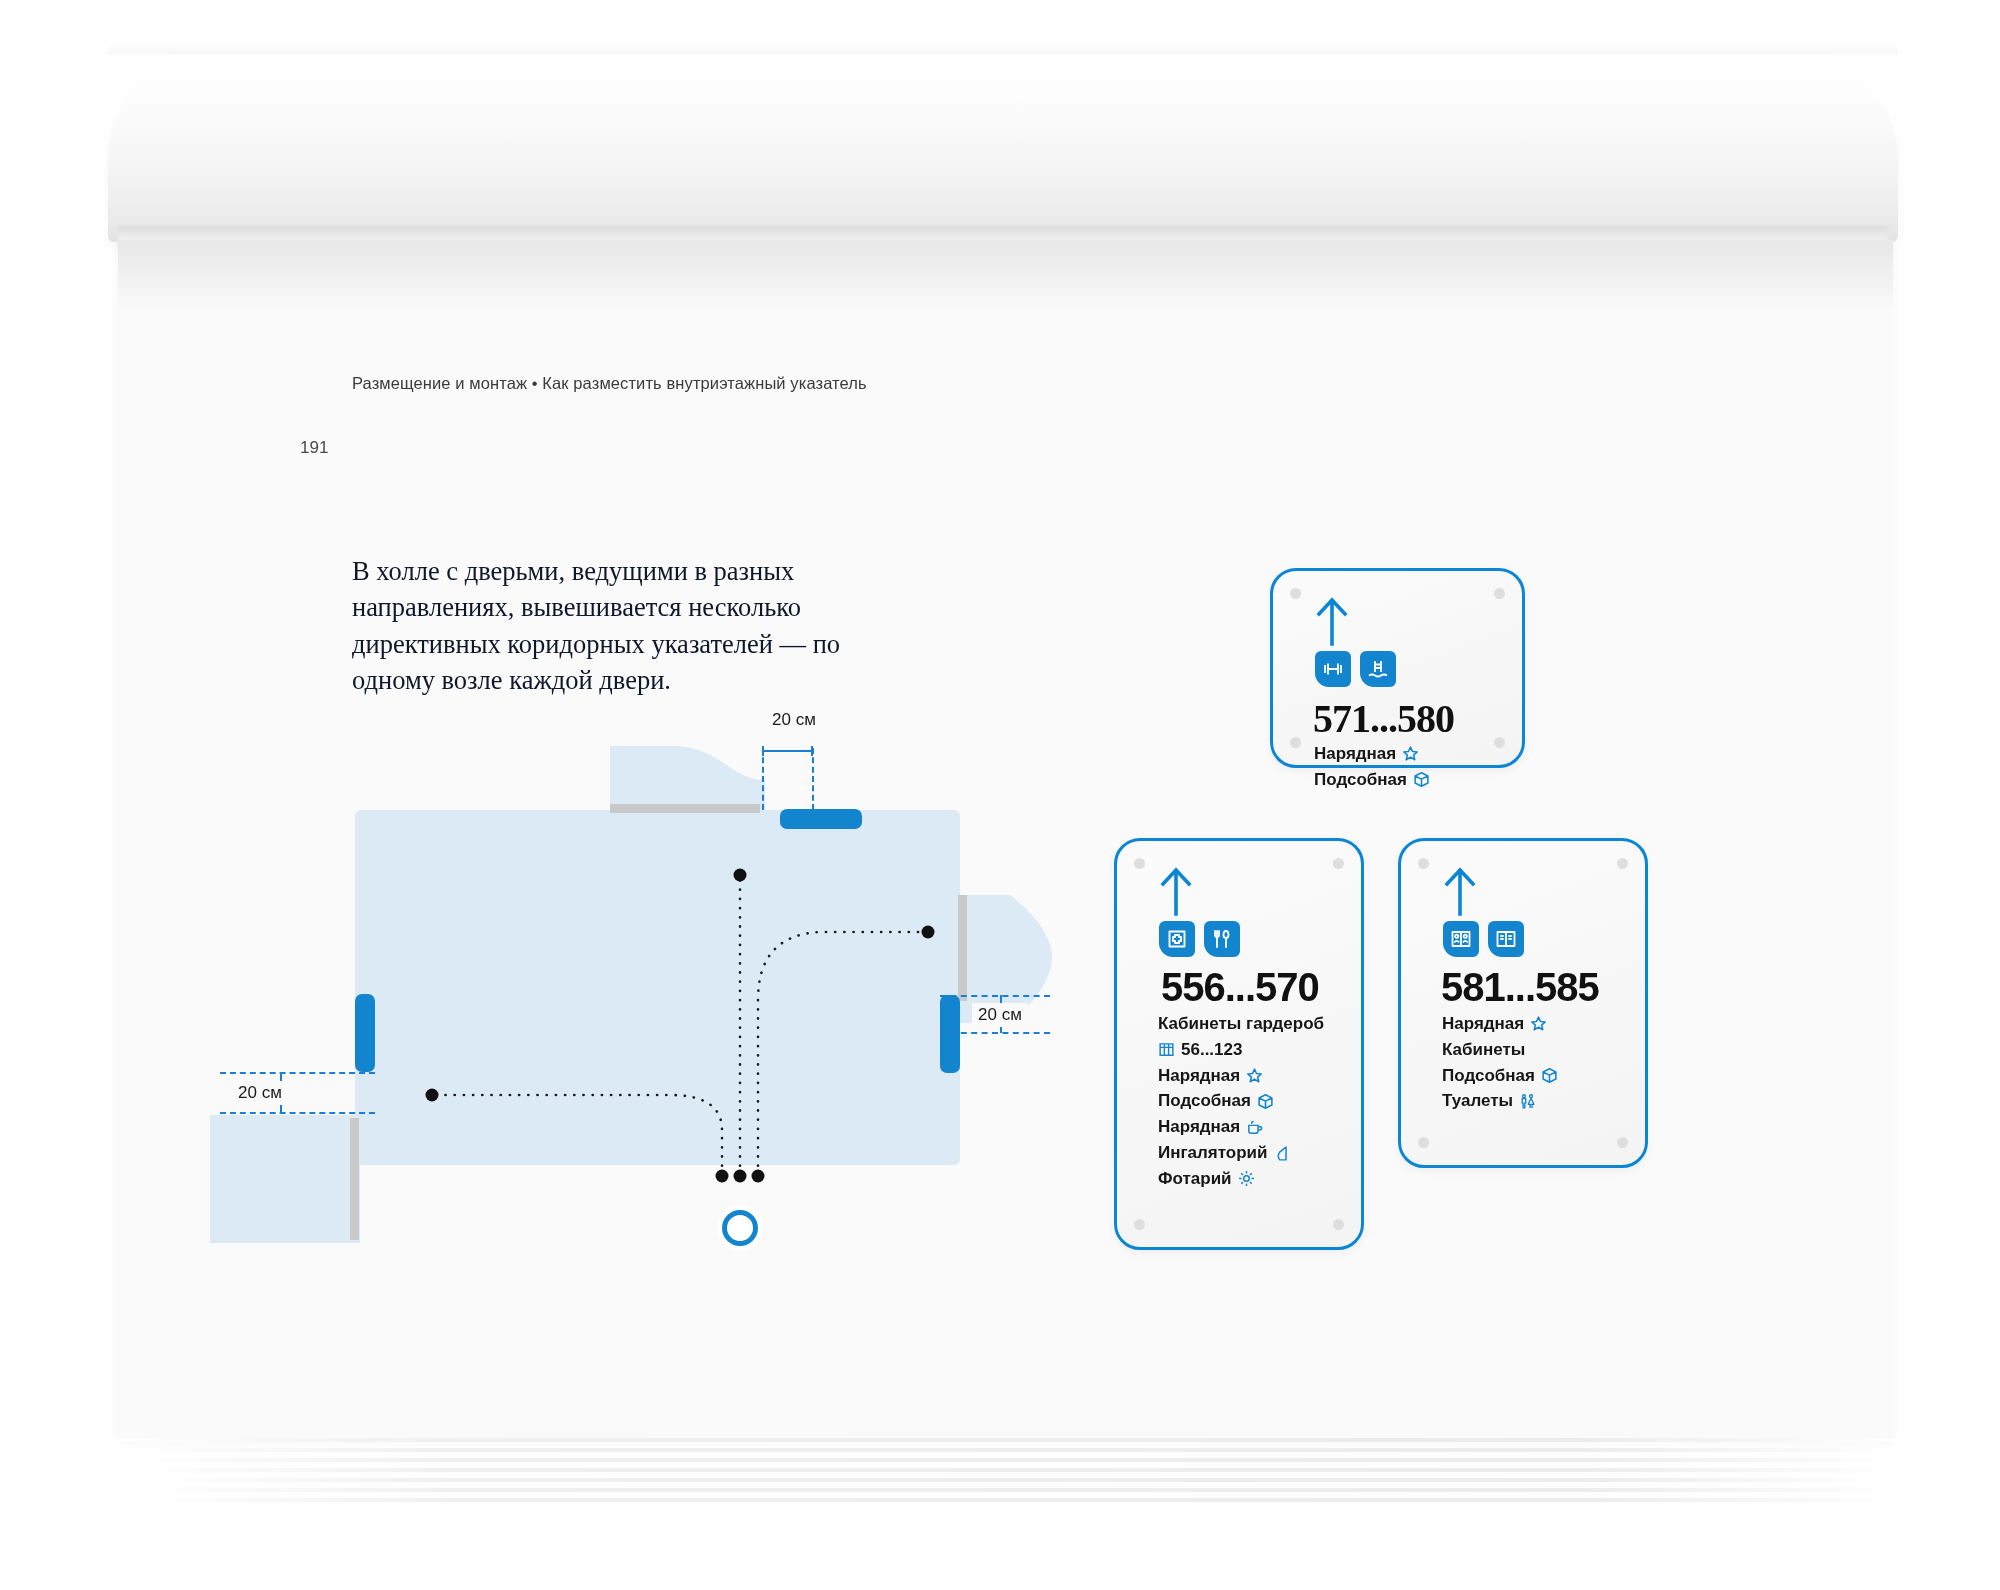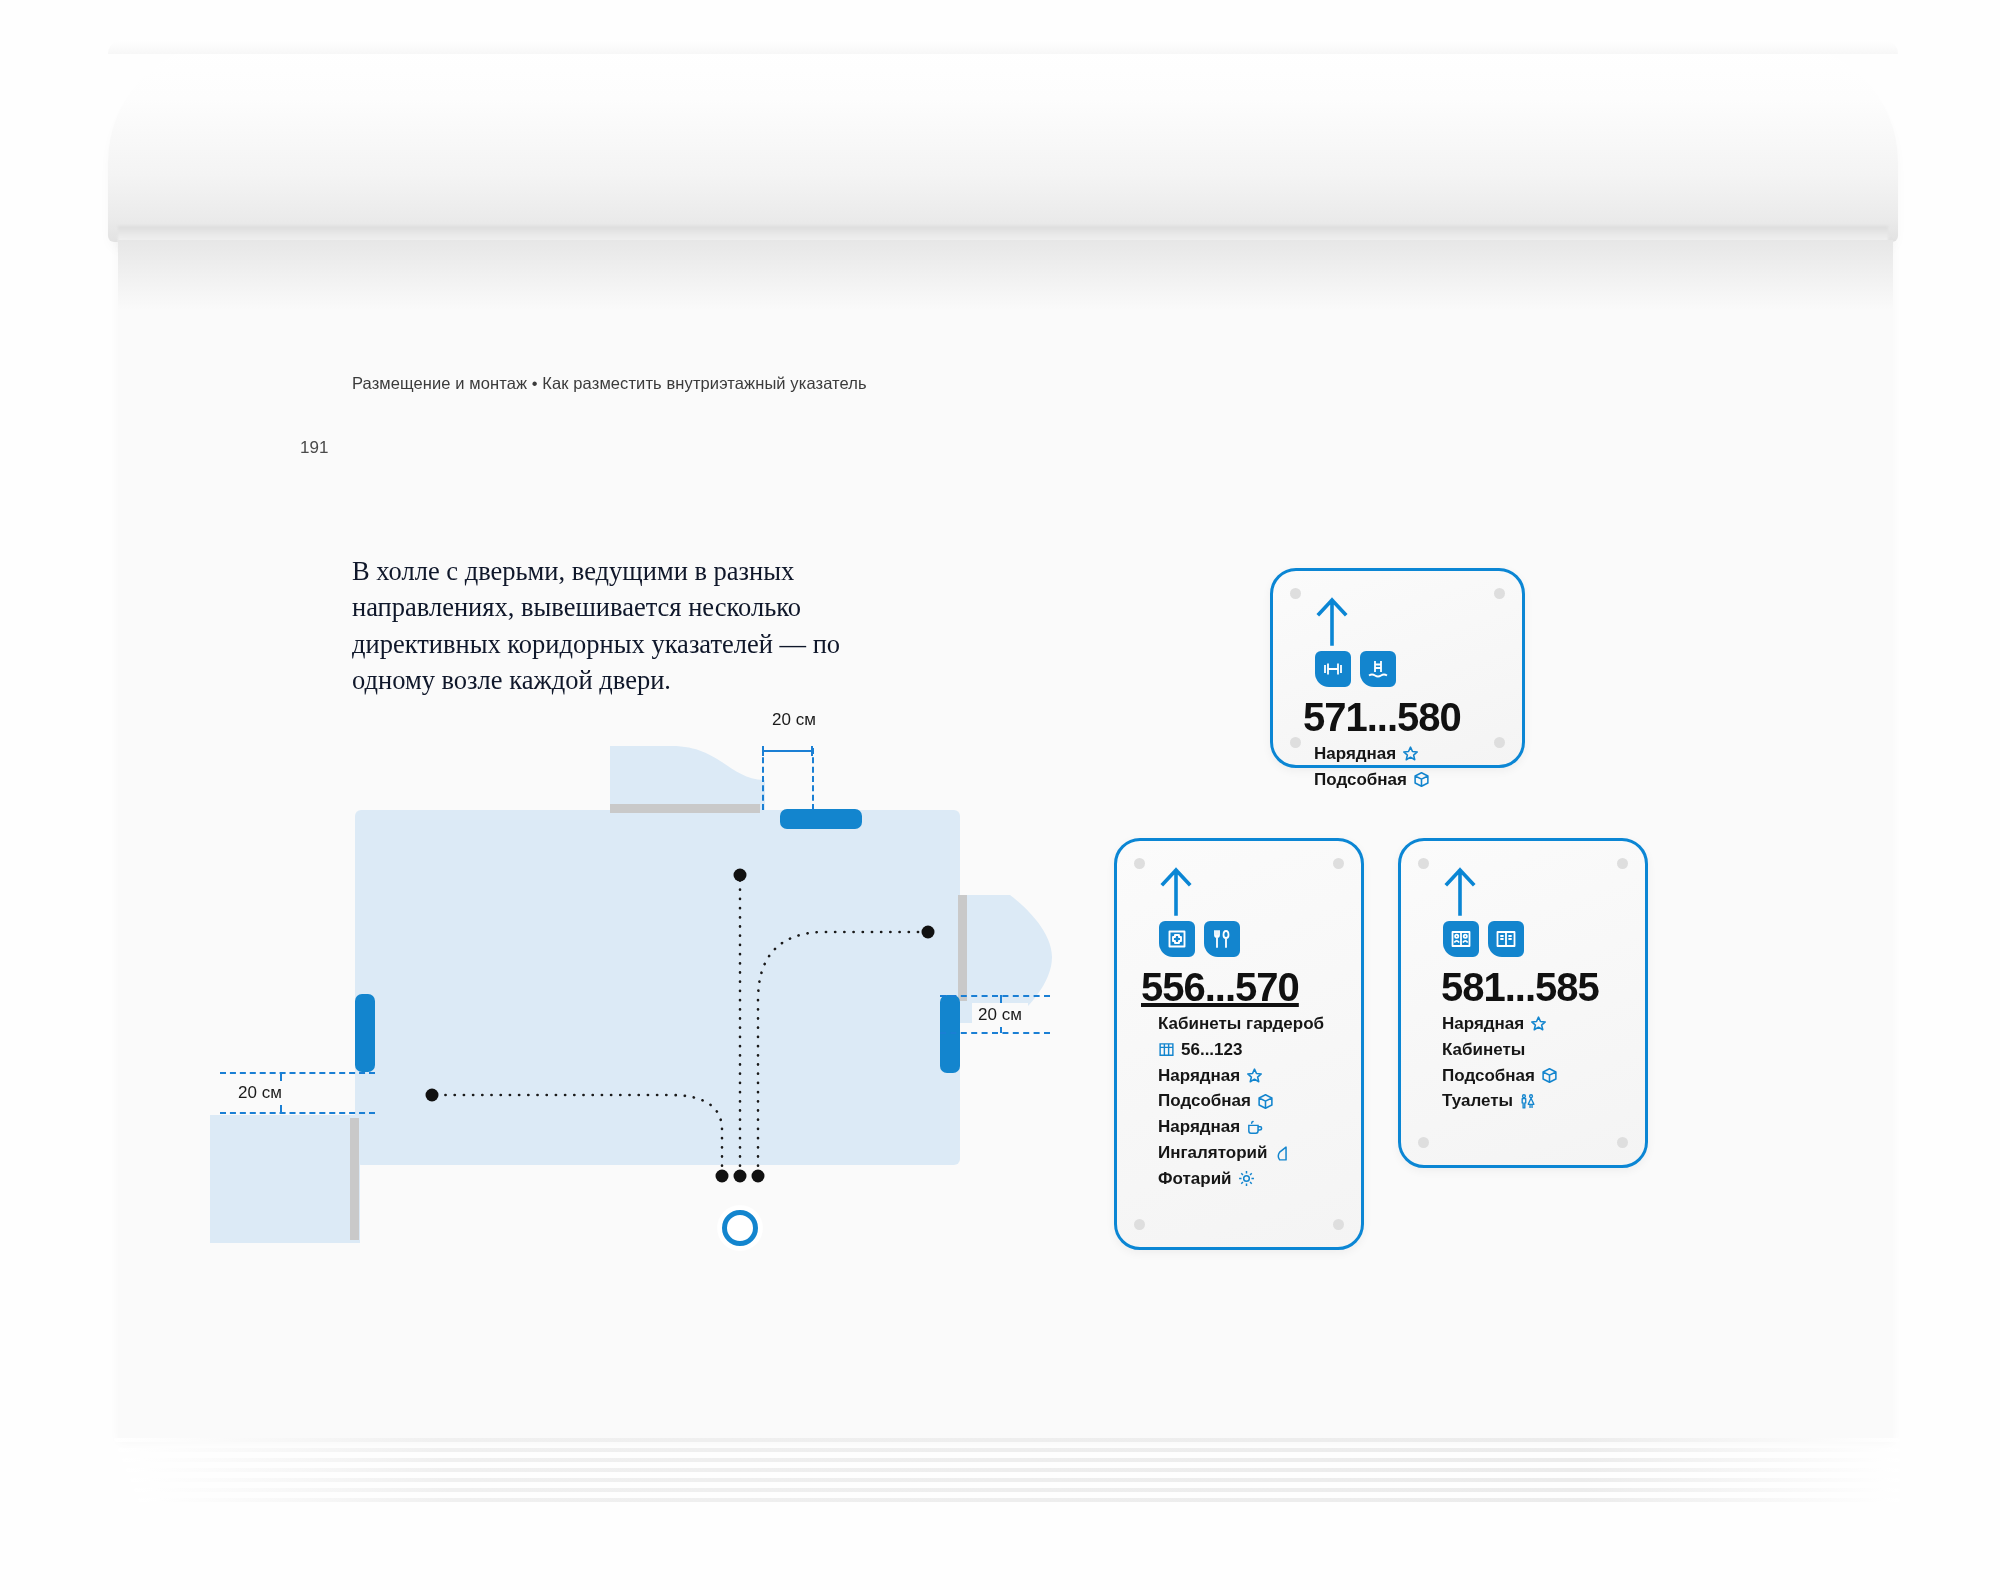--- a/index.html
+++ b/index.html
@@ -267,21 +267,21 @@
         </svg>
       </div>
       <div class="picto">
         <svg width="24" height="24" viewBox="0 0 24 24" fill="none" stroke="#fff" stroke-width="1.8">
           <path d="M9,4 L9,15 M15,4 L15,15 M9,7.5 L15,7.5 M9,11 L15,11"></path>
           <path d="M3,18.5 q3,-2 6,0 t6,0 t6,0"></path>
         </svg>
       </div>
     </div>
 
-    <div class="plate-number" style="left:30px; top:124px;">571...580</div>
+    <div class="plate-number" style="left:40px; top:124px;font-family:Liberation Serif, serif;">571...580</div>
 
     <div class="plate-lines" style="left:41px; top:170px;">
       <div class="pline">
         <span>Нарядная</span>
         <svg class="mini" viewBox="0 0 24 24" fill="none" stroke="#1385ce" stroke-width="2.2" stroke-linejoin="round">
             <path d="M12,3 L14.8,9.2 L21.5,9.8 L16.4,14.2 L18,20.8 L12,17.2 L6,20.8 L7.6,14.2 L2.5,9.8 L9.2,9.2 Z"></path>
           </svg>
       </div>
       <div class="pline">
         <span>Подсобная</span>
@@ -310,21 +310,21 @@
         </svg>
       </div>
       <div class="picto">
         <svg width="24" height="24" viewBox="0 0 24 24" fill="none" stroke="#fff" stroke-width="1.8" stroke-linecap="round">
           <path d="M7,4 L7,9 M5,4 L5,8 Q5,10 7,10 Q9,10 9,8 L9,4 M7,10 L7,20"></path>
           <path d="M16,4 Q13.5,4 13.5,8 Q13.5,11 16,11 Q18.5,11 18.5,8 Q18.5,4 16,4 M16,11 L16,20"></path>
         </svg>
       </div>
     </div>
 
-    <div class="plate-number" style="left:24px; top:124px;text-decoration:underline;">556...570</div>
+    <div class="plate-number" style="left:44px; top:124px;">556...570</div>
 
     <div class="plate-lines" style="left:41px; top:170px; width:170px;">
       <div class="pline">
         <span>Кабинеты гардероб</span>
       </div>
       <div class="pline">
         <svg class="mini" viewBox="0 0 24 24" fill="none" stroke="#1385ce" stroke-width="2">
             <path d="M3,4 L21,4 L21,20 L3,20 Z M9,4 L9,20 M15,4 L15,20 M3,9 L21,9"></path>
           </svg>
         <span>56...123</span>

